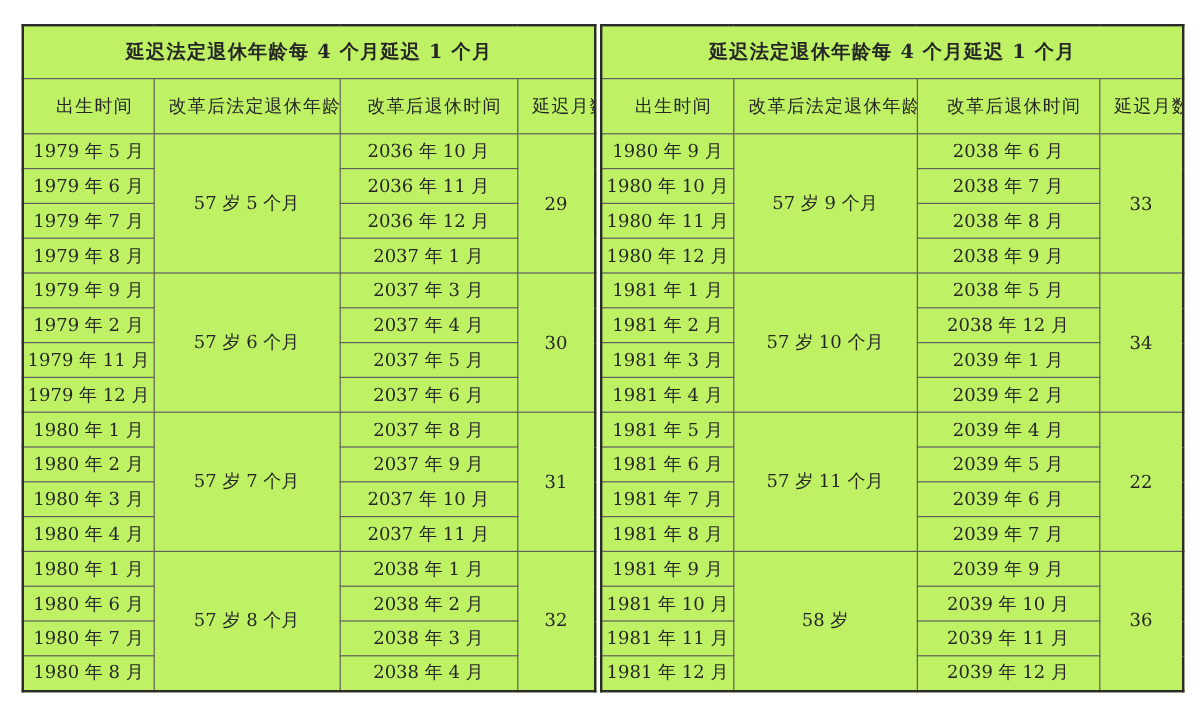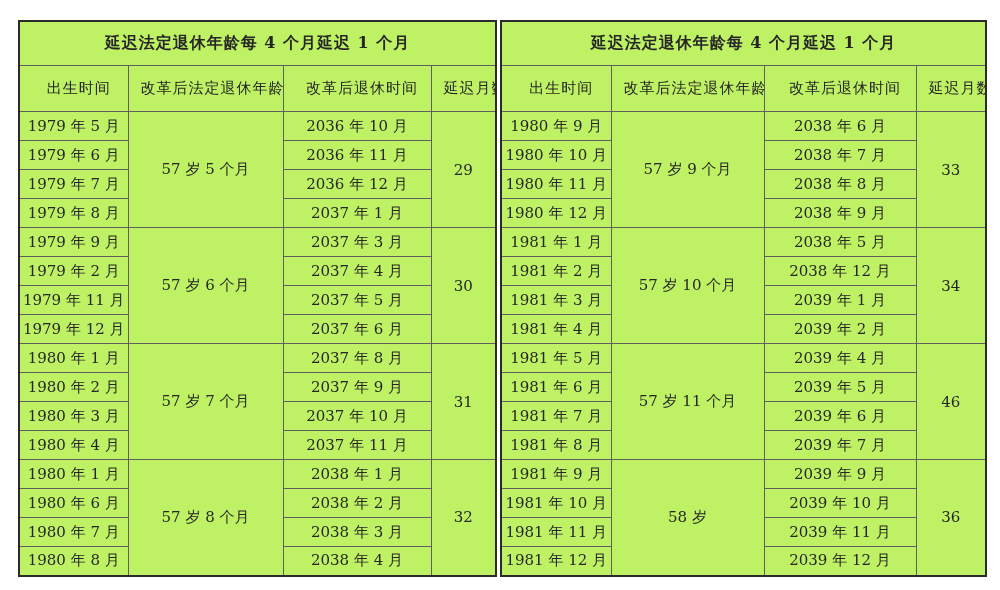--- a/index.html
+++ b/index.html
@@ -201,21 +201,21 @@
           <td>2039 年 1 月</td>
         </tr>
         <tr>
           <td>1981 年 4 月</td>
           <td>2039 年 2 月</td>
         </tr>
         <tr>
           <td>1981 年 5 月</td>
           <td rowspan="4">57 岁 11 个月</td>
           <td>2039 年 4 月</td>
-          <td rowspan="4">46</td>
+          <td rowspan="4">22</td>
         </tr>
         <tr>
           <td>1981 年 6 月</td>
           <td>2039 年 5 月</td>
         </tr>
         <tr>
           <td>1981 年 7 月</td>
           <td>2039 年 6 月</td>
         </tr>
         <tr>

